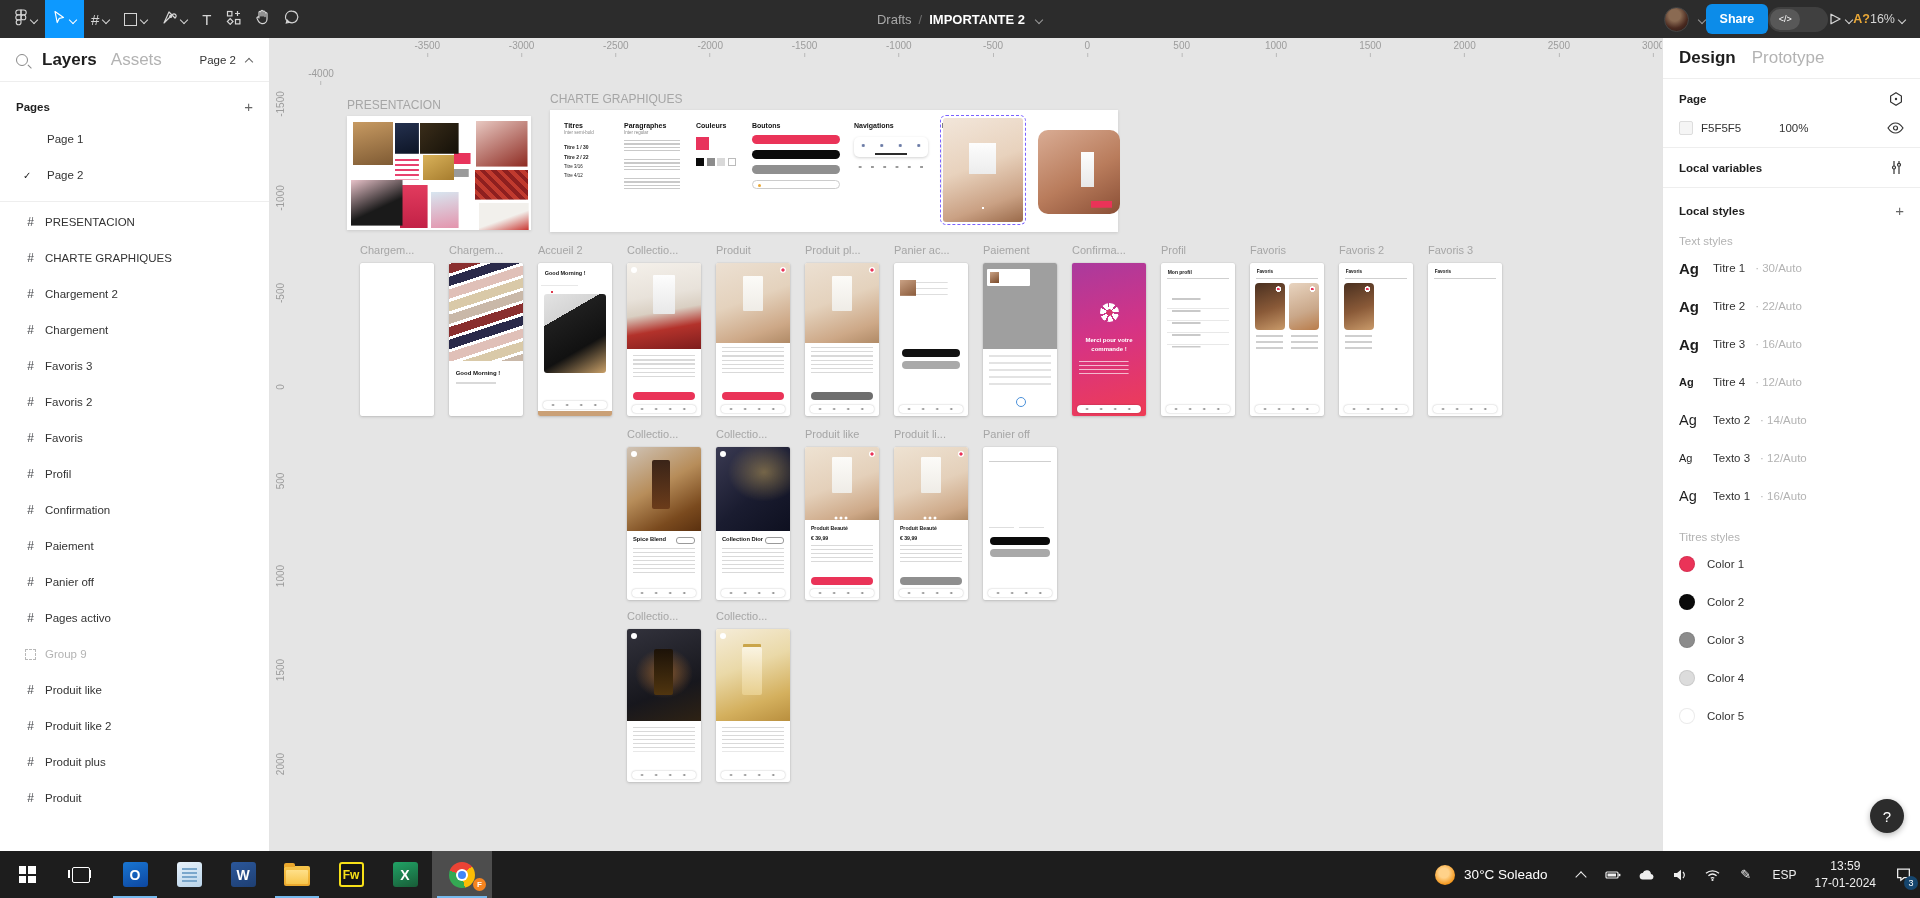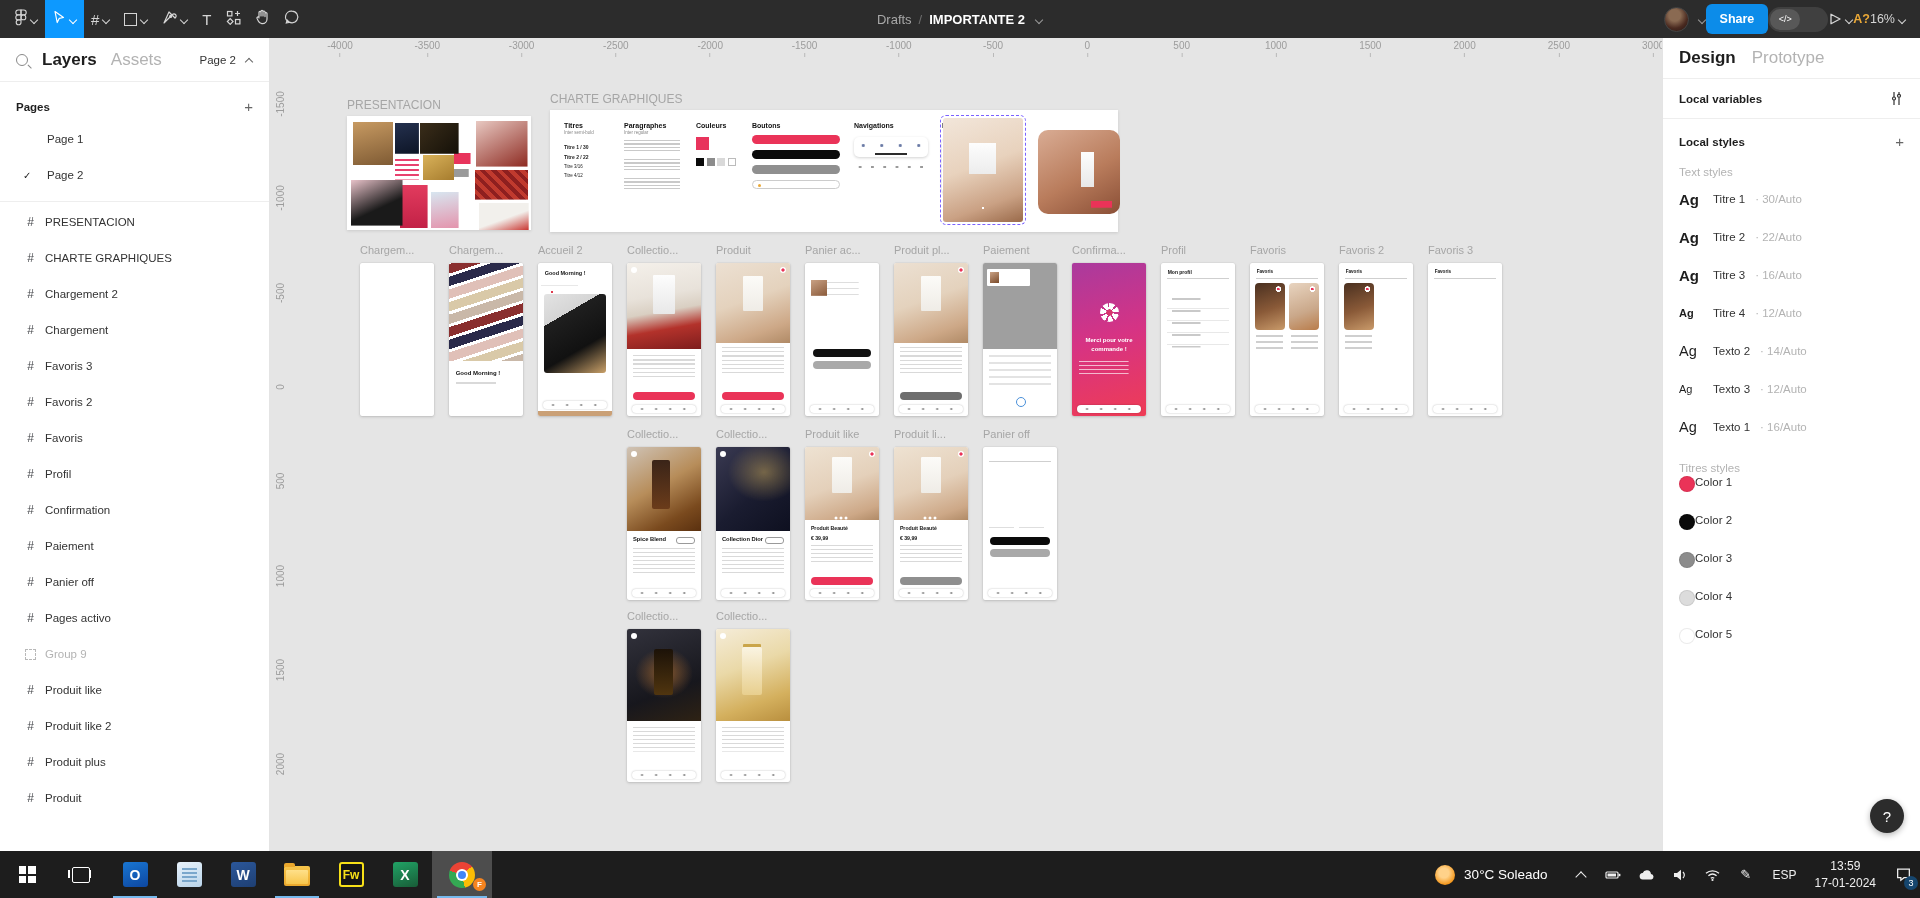--- a/index.html
+++ b/index.html
@@ -69,21 +69,21 @@
   .ls-head{display:flex;align-items:center;padding:14px 16px 4px;font-weight:700;color:#1e1e1e}
   .sub-head{padding:12px 16px 2px;color:#b3b3b3}
   .ts-row{display:flex;align-items:center;height:38px;padding:0 16px;gap:10px}
   .ts-sample{width:24px;color:#1e1e1e}
   .ts-row.bl .ts-sample{font-weight:700;font-size:15px}
   .ts-row.bs .ts-sample{font-weight:700;font-size:11px}
   .ts-row.rl .ts-sample{font-weight:400;font-size:14.5px}
   .ts-row.rs .ts-sample{font-weight:400;font-size:11px}
   .ts-name{color:#333}
   .ts-meta{color:#b3b3b3}
-  .cs-row{display:flex;align-items:flex-start;height:38px;padding:0 16px;}
+  .cs-row{display:flex;align-items:center;height:38px;padding:0 16px;gap:12px}
   .cs-dot{width:16px;height:16px;border-radius:50%;border:1px solid rgba(0,0,0,.08)}
   .helpbtn{position:absolute;right:16px;bottom:18px;width:34px;height:34px;border-radius:50%;background:#2c2c2c;color:#fff;font-size:15px;display:flex;align-items:center;justify-content:center;box-shadow:0 2px 6px rgba(0,0,0,.3)}
   
   .canvas{position:absolute;left:270px;top:38px;width:1392px;height:813px;background:#e5e5e5;overflow:hidden}
   .htick{position:absolute;top:2px;transform:translateX(-50%);color:#9c9c9c;font-size:10px}
   .htick i{display:block;width:1px;height:4px;background:#b9b9b9;margin:2px auto 0}
   .vtick{position:absolute;left:10px;transform:translate(-50%,-50%) rotate(-90deg);color:#9c9c9c;font-size:10px;white-space:nowrap}
   .flabel{font-size:11px;color:#a6a6a6;white-space:nowrap;overflow:hidden;text-overflow:clip}
   .board{position:absolute}
   .board .flabel{font-size:12px;margin-bottom:4px}
@@ -459,21 +459,21 @@
       </div>
       <div class="layer-row">
         <span class="licon frame"></span>
         <span class="lname">Produit</span>
       </div>
     </div>
 </div>
 
 <div class="canvas">
   <div id="h-ruler">
-      <span class="htick" style="left: 70px;">-4000<i></i></span>
+      <span class="htick" style="left: 51px; margin-top: 28px;">-4000<i></i></span>
       <span class="htick" style="left: 157.3px;">-3500<i></i></span>
       <span class="htick" style="left: 251.6px;">-3000<i></i></span>
       <span class="htick" style="left: 345.9px;">-2500<i></i></span>
       <span class="htick" style="left: 440.2px;">-2000<i></i></span>
       <span class="htick" style="left: 534.5px;">-1500<i></i></span>
       <span class="htick" style="left: 628.8px;">-1000<i></i></span>
       <span class="htick" style="left: 723.1px;">-500<i></i></span>
       <span class="htick" style="left: 817.4px;">0<i></i></span>
       <span class="htick" style="left: 911.7px;">500<i></i></span>
       <span class="htick" style="left: 1006px;">1000<i></i></span>
@@ -577,30 +577,30 @@
       </div>
       <div class="cell">
         <div class="flabel">Produit</div>
         <div class="screen kind-product-pink">
           <div class="s-img"></div>
           <div class="s-body bars-area"></div>
           <div class="s-nav"></div>
         </div>
       </div>
       <div class="cell">
+        <div class="flabel">Produit pl...</div>
+        <div class="screen kind-product-gray">
+          <div class="s-img"></div>
+          <div class="s-body bars-area"></div>
+          <div class="s-nav"></div>
+        </div>
+      </div>
+      <div class="cell">
         <div class="flabel">Panier ac...</div>
         <div class="screen kind-cart-active">
-          <div class="s-body bars-area"></div>
-          <div class="s-nav"></div>
-        </div>
-      </div>
-      <div class="cell">
-        <div class="flabel">Produit pl...</div>
-        <div class="screen kind-product-gray">
-          <div class="s-img"></div>
           <div class="s-body bars-area"></div>
           <div class="s-nav"></div>
         </div>
       </div>
       <div class="cell">
         <div class="flabel">Paiement</div>
         <div class="screen kind-payment">
           <div class="s-img"></div>
           <div class="s-body bars-area"></div>
         </div>
@@ -712,20 +712,42 @@
           <div class="s-nav"></div>
         </div>
       </div>
     </div>
 </div>
 
 <div class="rightbar">
   <div class="rb-tabs">
     <span class="rb-tab act">Design</span>
     <span class="rb-tab">Prototype</span>
+  </div>
+  <div class="rb-sec">
+    <div class="rb-row">
+      <span class="rb-title">Page</span>
+      <span class="rb-ic">
+        <svg width="16" height="16" viewBox="0 0 16 16" fill="none" stroke="#333" stroke-width="1.2">
+          <path d="M8 1.8 13.4 5v6L8 14.2 2.6 11V5z"></path>
+            <circle cx="8" cy="8" r="1.2" fill="#333" stroke="none"></circle>
+        </svg>
+      </span>
+    </div>
+    <div class="swatch-row">
+      <span class="swatch" style="background:#f5f5f5"></span>
+      <span class="sw-hex">F5F5F5</span>
+      <span class="sw-op">100%</span>
+      <span class="eye">
+        <svg width="17" height="12" viewBox="0 0 17 12" fill="none" stroke="#333" stroke-width="1.2">
+          <path d="M1 6c2.2-3.3 4.7-5 7.5-5S13.8 2.7 16 6c-2.2 3.3-4.7 5-7.5 5S3.2 9.3 1 6z"></path>
+            <circle cx="8.5" cy="6" r="2"></circle>
+        </svg>
+      </span>
+    </div>
   </div>
   <div class="rb-sec rb-row">
     <span class="rb-title">Local variables</span>
     <span class="rb-ic">
       <svg width="15" height="15" viewBox="0 0 15 15" fill="none" stroke="#333" stroke-width="1.2">
         <path d="M5 1v5M5 9v5M10 1v2M10 7v7"></path>
           <circle cx="5" cy="7.5" r="1.5"></circle>
           <circle cx="10" cy="4.8" r="1.5"></circle>
       </svg>
     </span>

